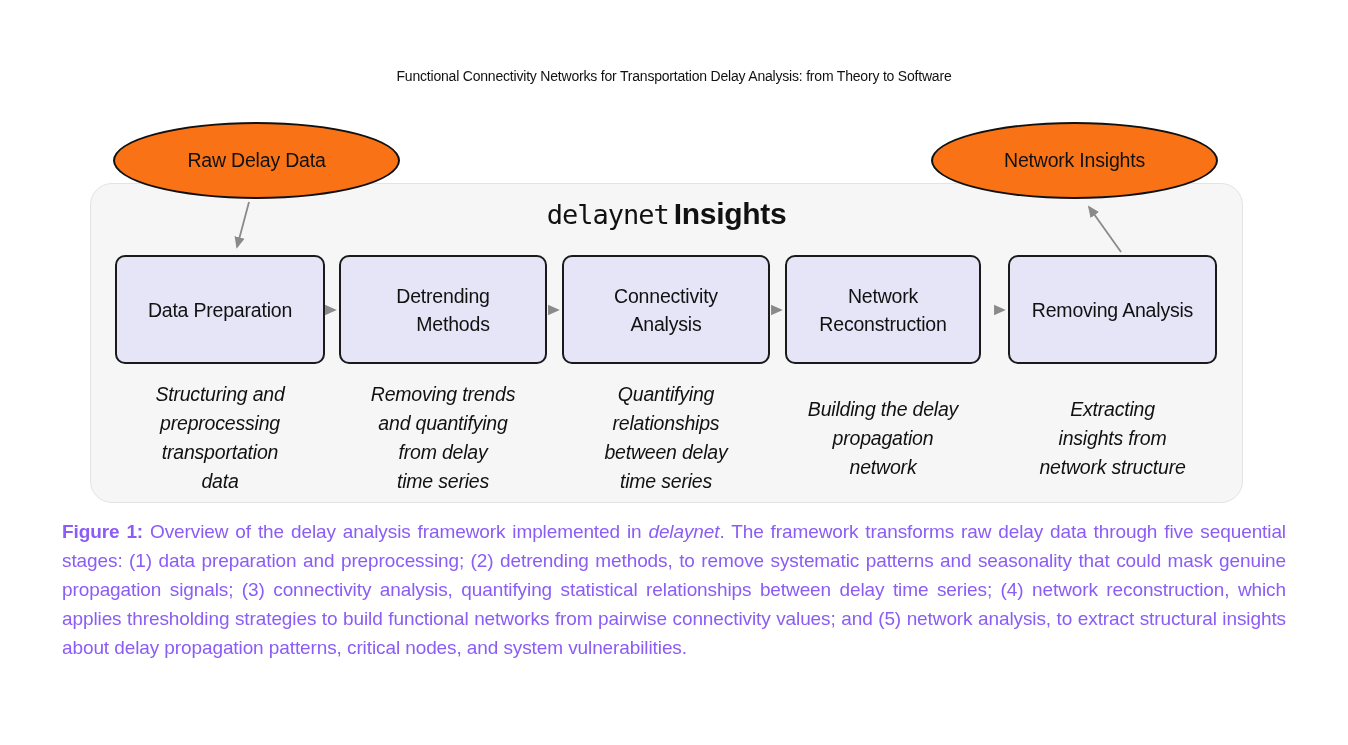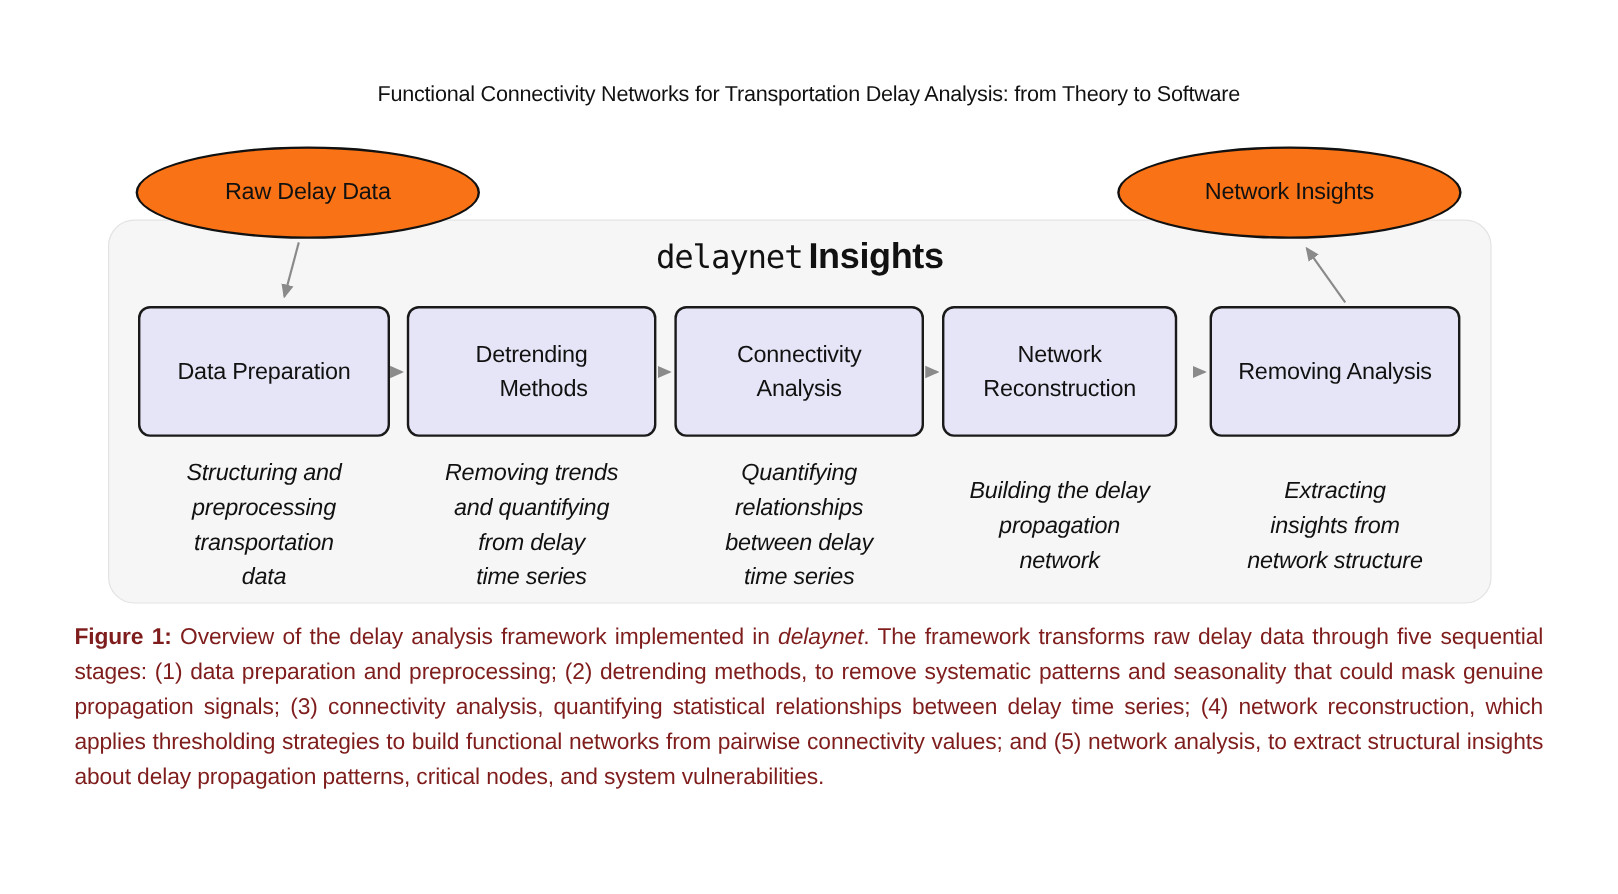--- a/index.html
+++ b/index.html
@@ -9,21 +9,21 @@
     position: relative;
     font-family: "Liberation Sans", sans-serif;
     color: #111111;
     overflow: hidden;
   }
 
   .fig-title {
     position: absolute;
     top: 68px; left: 0; width: 1348px;
     text-align: center;
-    font-size: 18px;
+    font-size: 14px;
     letter-spacing: -0.2px;
     color: #111111;
   }
 
   .diagram { position: absolute; top: 0; left: 0; width: 1348px; height: 520px; }
 
   .fw-container {
     position: absolute;
     left: 90px; top: 183px;
     width: 1153px; height: 320px;
@@ -106,21 +106,21 @@
   }
 
   .caption {
     position: absolute;
     left: 62px; top: 517px;
     width: 1224px;
     font-size: 19px;
     line-height: 29px;
     letter-spacing: -0.1px;
     text-align: justify;
-    color: #7f1d1d;
+    color: #8b5cf6;
   }
   .caption .cap-label { font-weight: 700; }
   .caption .cap-italic { font-style: italic; }
 </style>
 </head>
 <body>
 
 <div class="fig-title">Functional Connectivity Networks for Transportation Delay Analysis: from Theory to Software</div>
 
 <div class="diagram">

